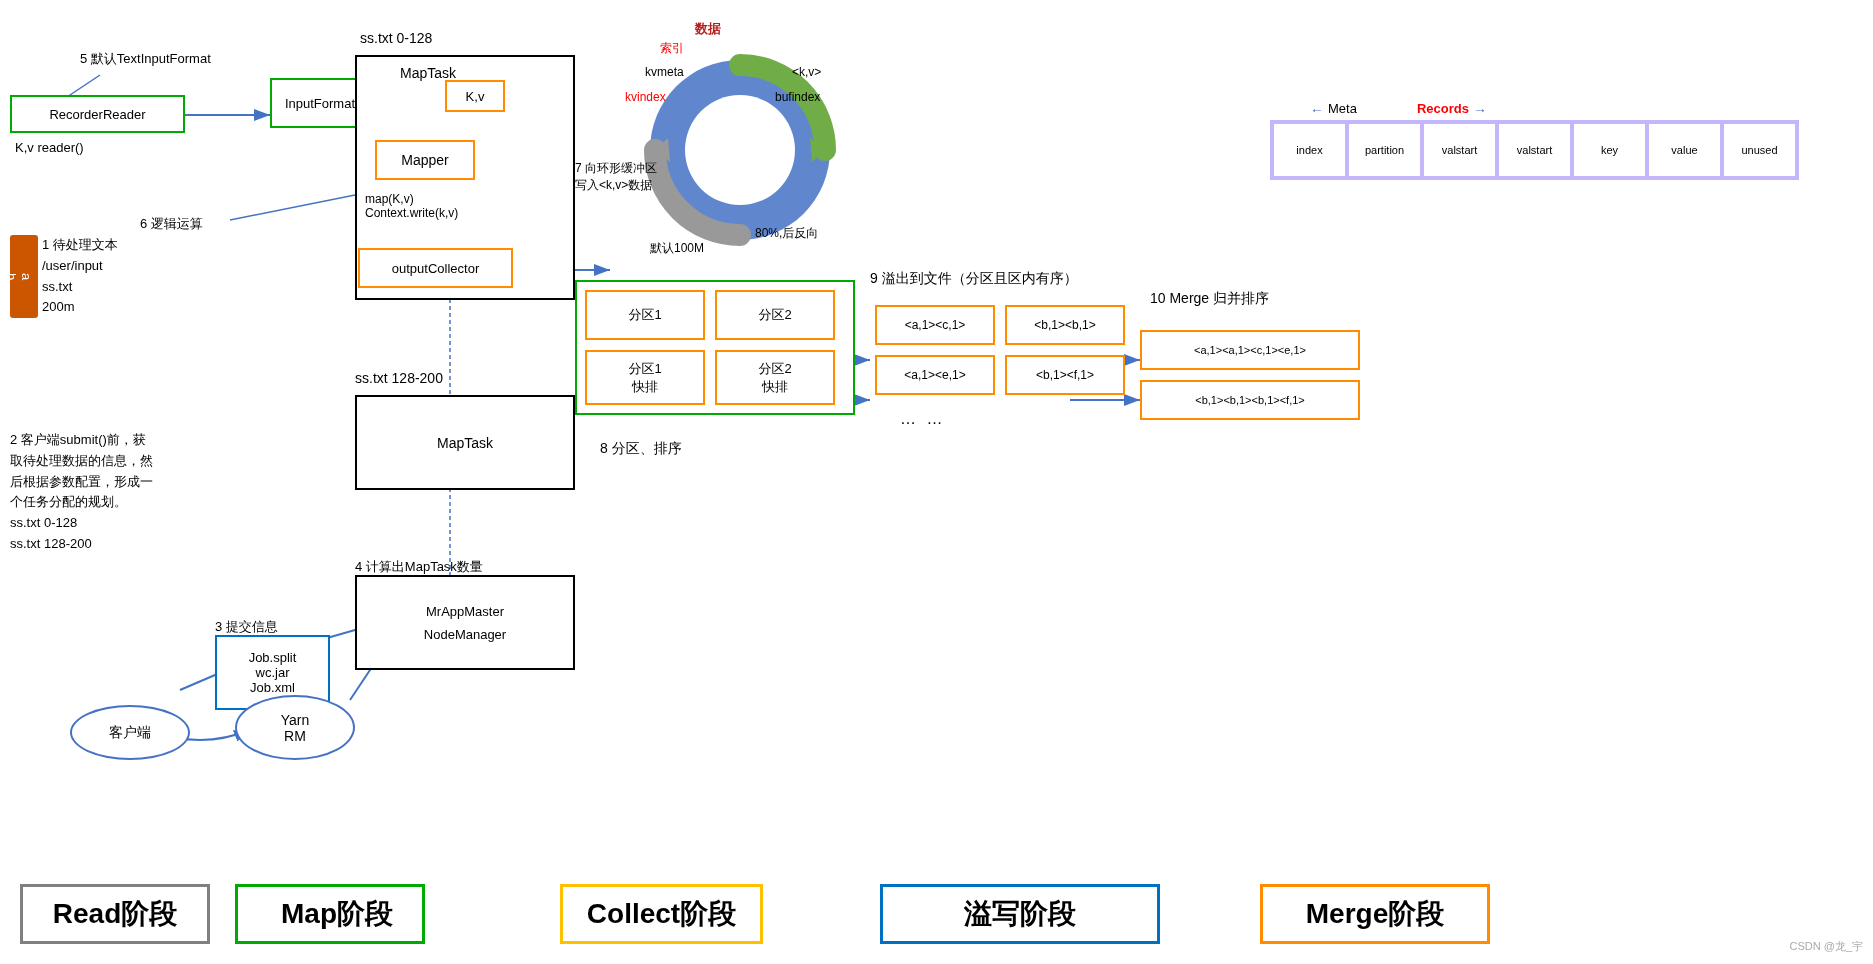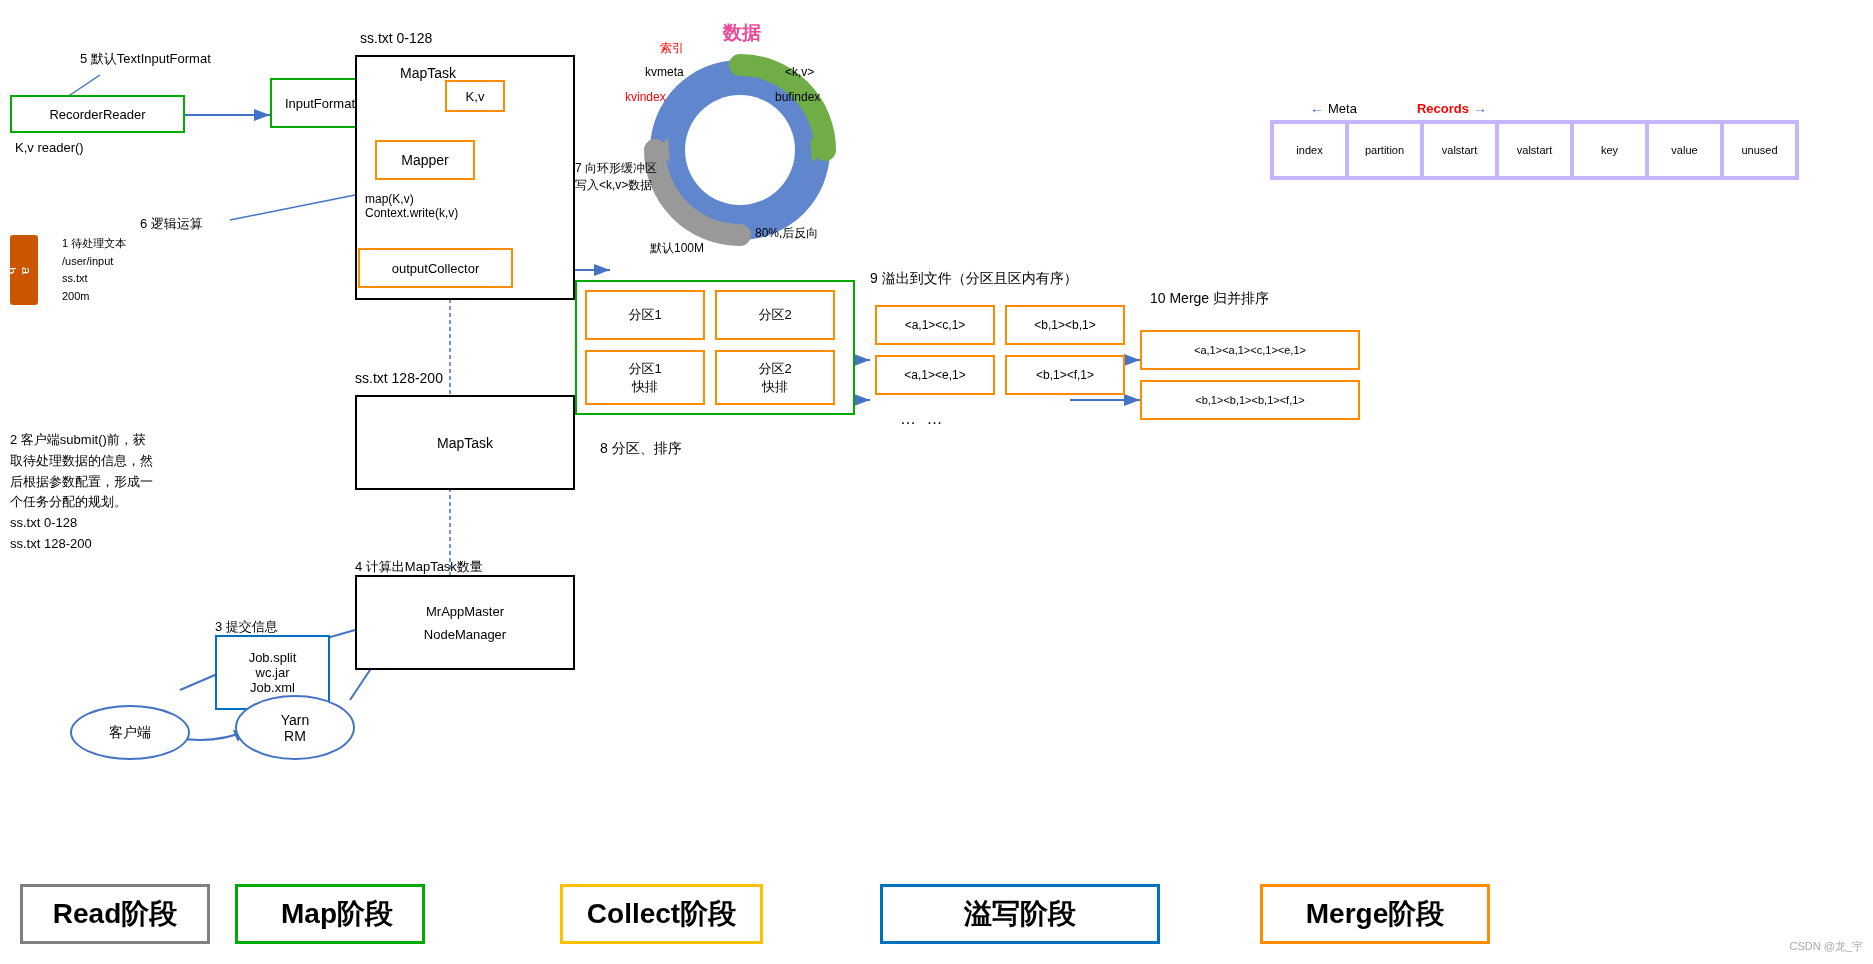--- a/index.html
+++ b/index.html
@@ -182,21 +182,21 @@
   <div class="label" style="top:370px; left:355px; font-size:14px;">ss.txt 128-200</div>
 
   <div class="box box-black" style="top:395px; left:355px; width:220px; height:95px; font-size:14px;">
     <span>MapTask</span>
   </div>
 
   <div style="position:absolute; top:235px; left:10px; display:flex;">
     <div style="width:28px; background:#cc5500; border:2px solid #cc5500; writing-mode:vertical-rl; text-align:center; color:#fff; font-size:13px; padding:2px; border-radius:3px;">
       a<br>b<br>c<br>a<br>b<br>…
     </div>
-    <div style="margin-left:24px; font-size:11px; white-space:pre-line; line-height:1.6;">1 待处理文本
+    <div style="margin-left:4px; font-size:13px; white-space:pre-line; line-height:1.6;">1 待处理文本
 /user/input
 ss.txt
 200m</div>
   </div>
 
   <div class="label" style="top:430px; left:10px; white-space:pre-line; font-size:13px; line-height:1.6;">2 客户端submit()前，获
 取待处理数据的信息，然
 后根据参数配置，形成一
 个任务分配的规划。
 ss.txt  0-128
@@ -237,25 +237,25 @@
 
       <path d="M 100 15 A 85 85 0 0 1 185 100" stroke="#70ad47" stroke-width="22" fill="none" stroke-linecap="round"></path>
 
       <path d="M 100 185 A 85 85 0 0 1 15 100" stroke="#999" stroke-width="22" fill="none" stroke-linecap="round"></path>
 
       <polygon points="185,100 170,88 172,112" fill="#70ad47"></polygon>
 
       <polygon points="15,100 28,88 30,112" fill="#999"></polygon>
     </svg>
     
-    <div style="position:absolute; top:-30px; left:55px; color:#ec4899; font-size:19px; font-weight:bold;margin-left:28px;">数据</div>
+    <div style="position:absolute; top:-30px; left:55px; color:#b91c1c; font-size:13px; font-weight:bold;">数据</div>
     <div style="position:absolute; top:-10px; left:20px; color:#ff0000; font-size:12px;">索引</div>
     <div style="position:absolute; top:15px; left:5px; color:#000; font-size:12px;">kvmeta</div>
     <div style="position:absolute; top:40px; left:-15px; color:#ff0000; font-size:12px;">kvindex</div>
-    <div style="position:absolute; top:15px; left:145px; color:#000; font-size:12px;">&lt;k,v&gt;</div>
+    <div style="position:absolute; top:15px; left:152px; color:#000; font-size:12px;">&lt;k,v&gt;</div>
     <div style="position:absolute; top:40px; left:135px; color:#000; font-size:12px;">bufindex</div>
     <div style="position:absolute; top:190px; left:10px; color:#000; font-size:12px;">默认100M</div>
     <div style="position:absolute; top:175px; left:115px; color:#000; font-size:12px;">80%,后反向</div>
   </div>
 
   <div class="label" style="top:160px; left:575px; color:#000; white-space:pre-line; font-size:12px;">7 向环形缓冲区
 写入&lt;k,v&gt;数据</div>
 
   <div class="box box-green" style="top:280px; left:575px; width:280px; height:135px; font-size:13px;"></div>
 

